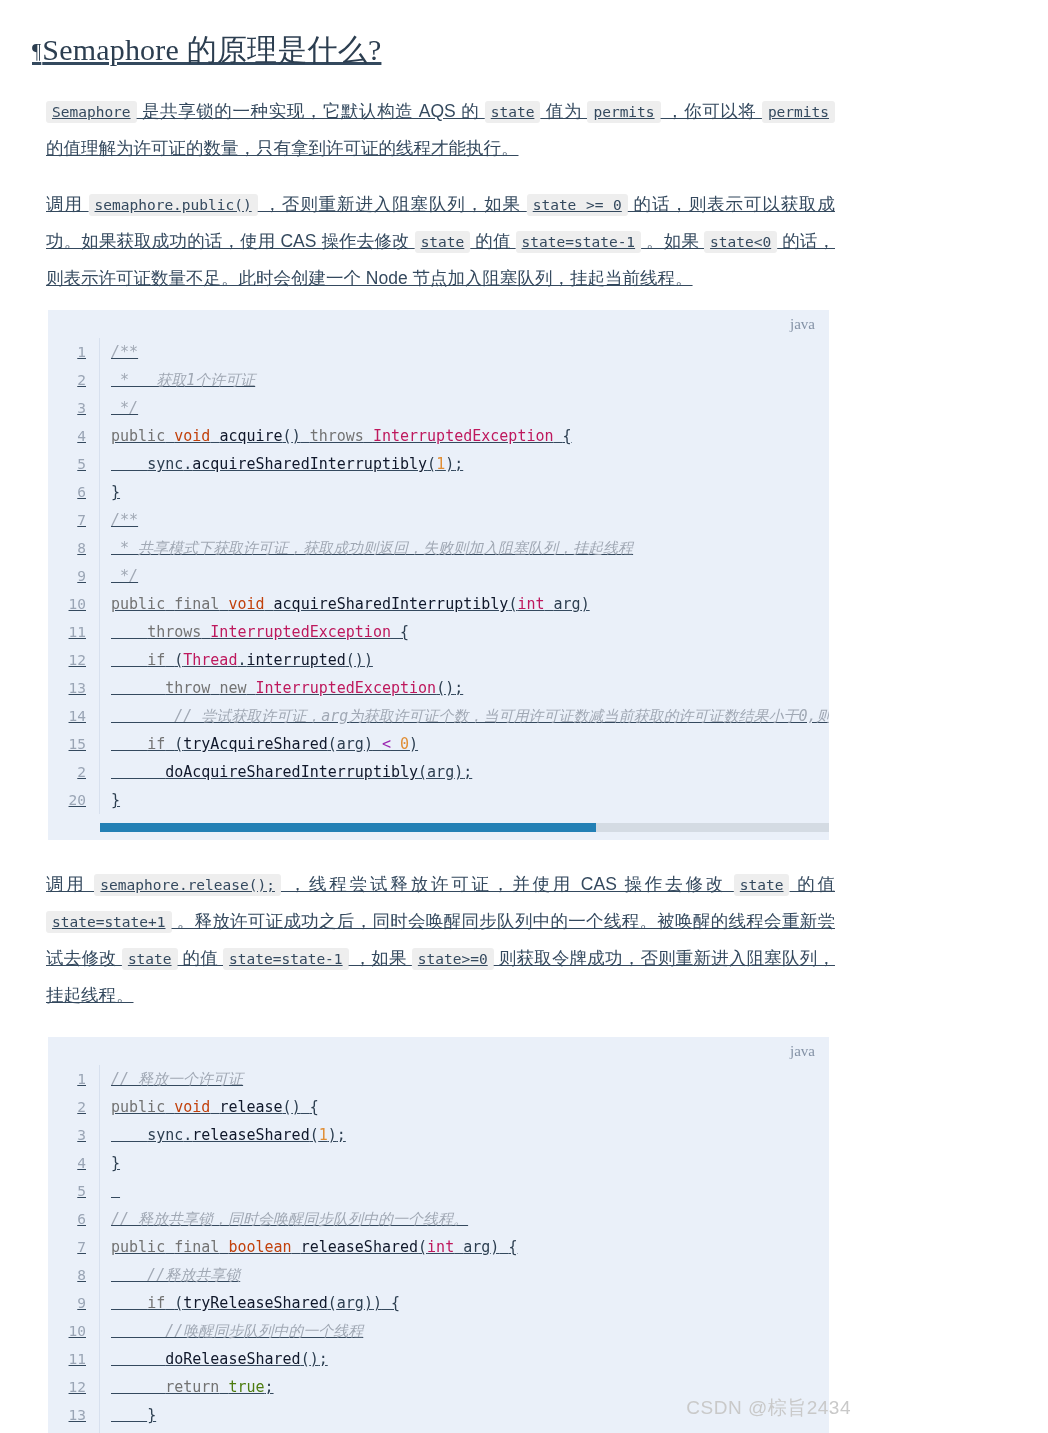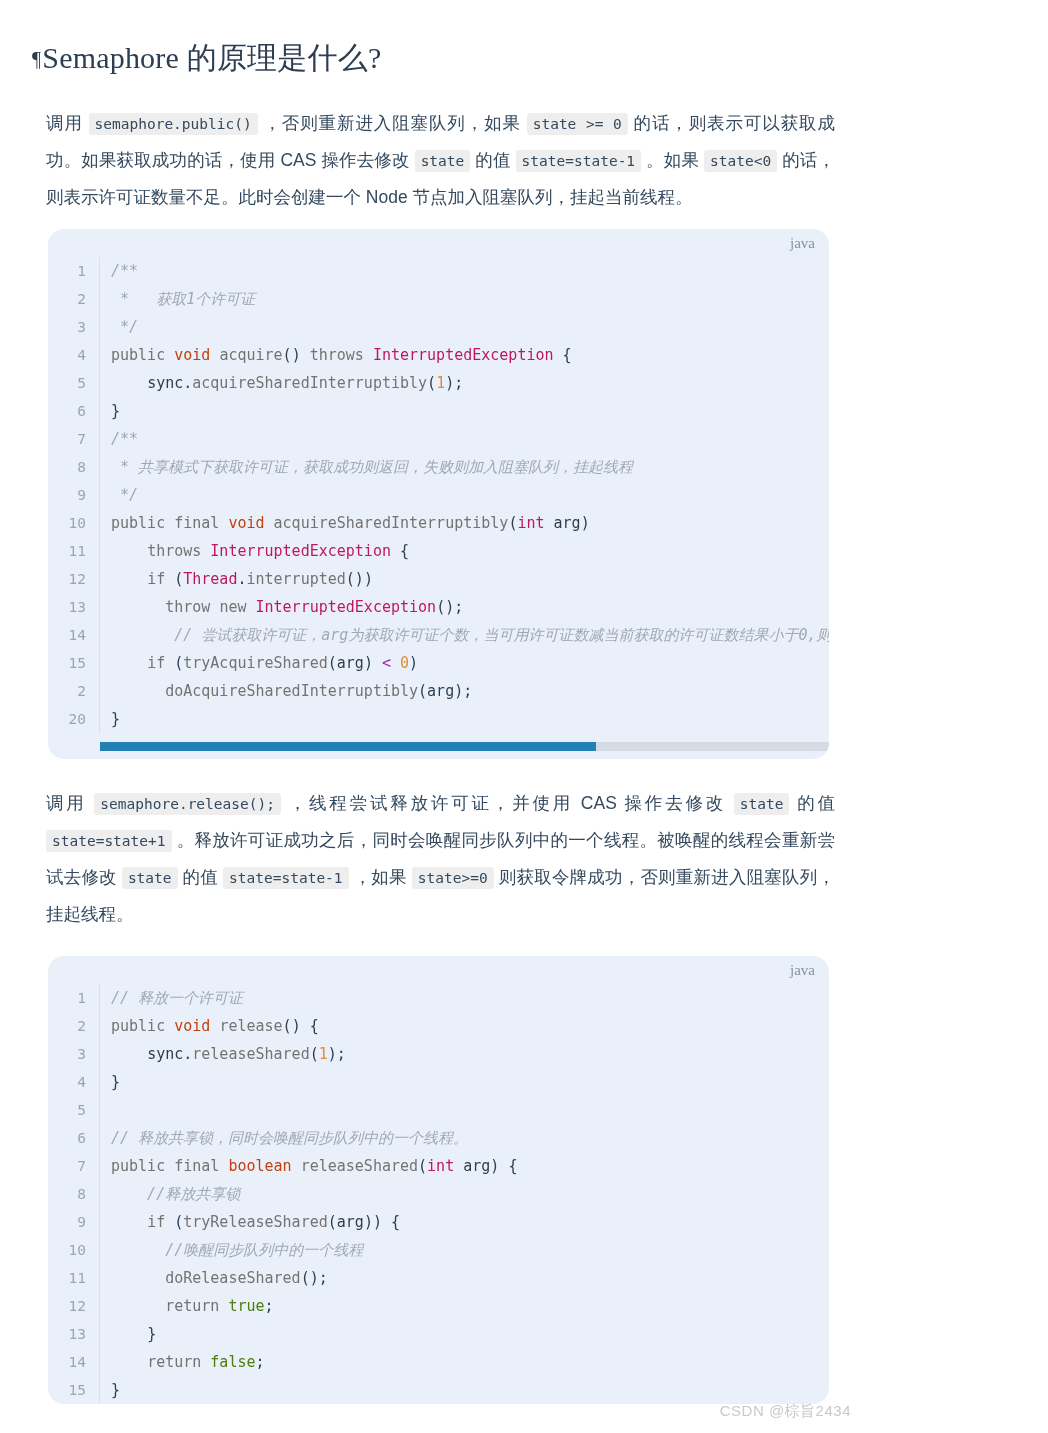--- a/index.html
+++ b/index.html
@@ -13,21 +13,22 @@
     position: relative;
     font-family: "Liberation Sans", "DejaVu Sans", sans-serif;
     color: #34495e;
     overflow: hidden;
   }
   .page {
     position: relative;
     width: 877px;
     height: 1433px;
     box-sizing: border-box;
-    padding: 16px 24px;
+    padding: 8px 24px;
+    text-decoration: underline;
   }
 
   
   .heading {
     font-family: "Liberation Serif", "DejaVu Serif", serif;
     font-size: 30px;
     color: #2c3e50;
     font-weight: normal;
     margin: 0;
     padding: 22px 0 14px 8px;
@@ -62,21 +63,21 @@
     font-size: 14.5px;
     padding: 3px 6px;
     border-radius: 3px;
     white-space: nowrap;
   }
 
   
   .codeblock {
     position: relative;
     background: #eaf0f9;
-    border-radius: 16px;
+    border-radius: 0;
     margin: 8px 24px 8px 24px;
     overflow: hidden;
   }
   .code-lang {
     position: absolute;
     top: 6px;
     right: 14px;
     font-family: "Liberation Serif", "DejaVu Serif", serif;
     font-size: 15px;
     color: #8492a6;
@@ -113,21 +114,21 @@
     white-space: pre;
     padding-left: 11px;
   }
   .code-lines .ln { height: 28px; }
 
   
   .t-cmt  { color: #a0a8b4; font-style: italic; }
   .t-kw   { color: #737373; }
   .t-kw2  { color: #c2410c; }
   .t-type { color: #be185d; }
-  .t-fn   { color: #737373; }
+  .t-fn   { color: #0f172a; }
   .t-num  { color: #e08e35; }
   .t-lit  { color: #4d7c0f; }
   .t-pln  { color: #2c3e50; }
   .t-op   { color: #9c27b0; }
 
   .code-foot {
     height: 26px;
     position: relative;
   }
   .scrollbar-track {
@@ -146,35 +147,38 @@
     height: 9px;
     width: 68%;
     background: #2380b5;
   }
 
   
   .watermark {
     position: absolute;
     right: 26px;
     bottom: 12px;
-    font-size: 15px;
+    font-size: 19px;
     color: #c9c9c9;
     font-family: "Liberation Sans", "DejaVu Sans", sans-serif;
     letter-spacing: 0.5px;
   }
 </style>
 </head>
 <body>
 
 <div class="page">
 
   <h1 class="heading">
     <span class="anchor-pilcrow">¶</span><span>Semaphore 的原理是什么?</span>
   </h1>
 
+  <p class="para p1">
+    <code class="chip">Semaphore</code><span> 是共享锁的一种实现，它默认构造 AQS 的 </span><code class="chip">state</code><span> 值为 </span><code class="chip">permits</code><span> ，你可以将 </span><code class="chip">permits</code><span> 的值理解为许可证的数量，只有拿到许可证的线程才能执行。</span>
+  </p>
 
   <p class="para p2">
     <span>调用 </span><code class="chip">semaphore.public()</code><span> ，否则重新进入阻塞队列，如果 </span><code class="chip">state &gt;= 0</code><span> 的话，则表示可以获取成功。如果获取成功的话，使用 CAS 操作去修改 </span><code class="chip">state</code><span> 的值 </span><code class="chip">state=state-1</code><span> 。如果 </span><code class="chip">state&lt;0</code><span> 的话，则表示许可证数量不足。此时会创建一个 Node 节点加入阻塞队列，挂起当前线程。</span>
   </p>
 
   <div class="codeblock">
     <div class="code-lang">java</div>
     <div class="code-body">
       <div class="gutter">
         <div>1</div>

